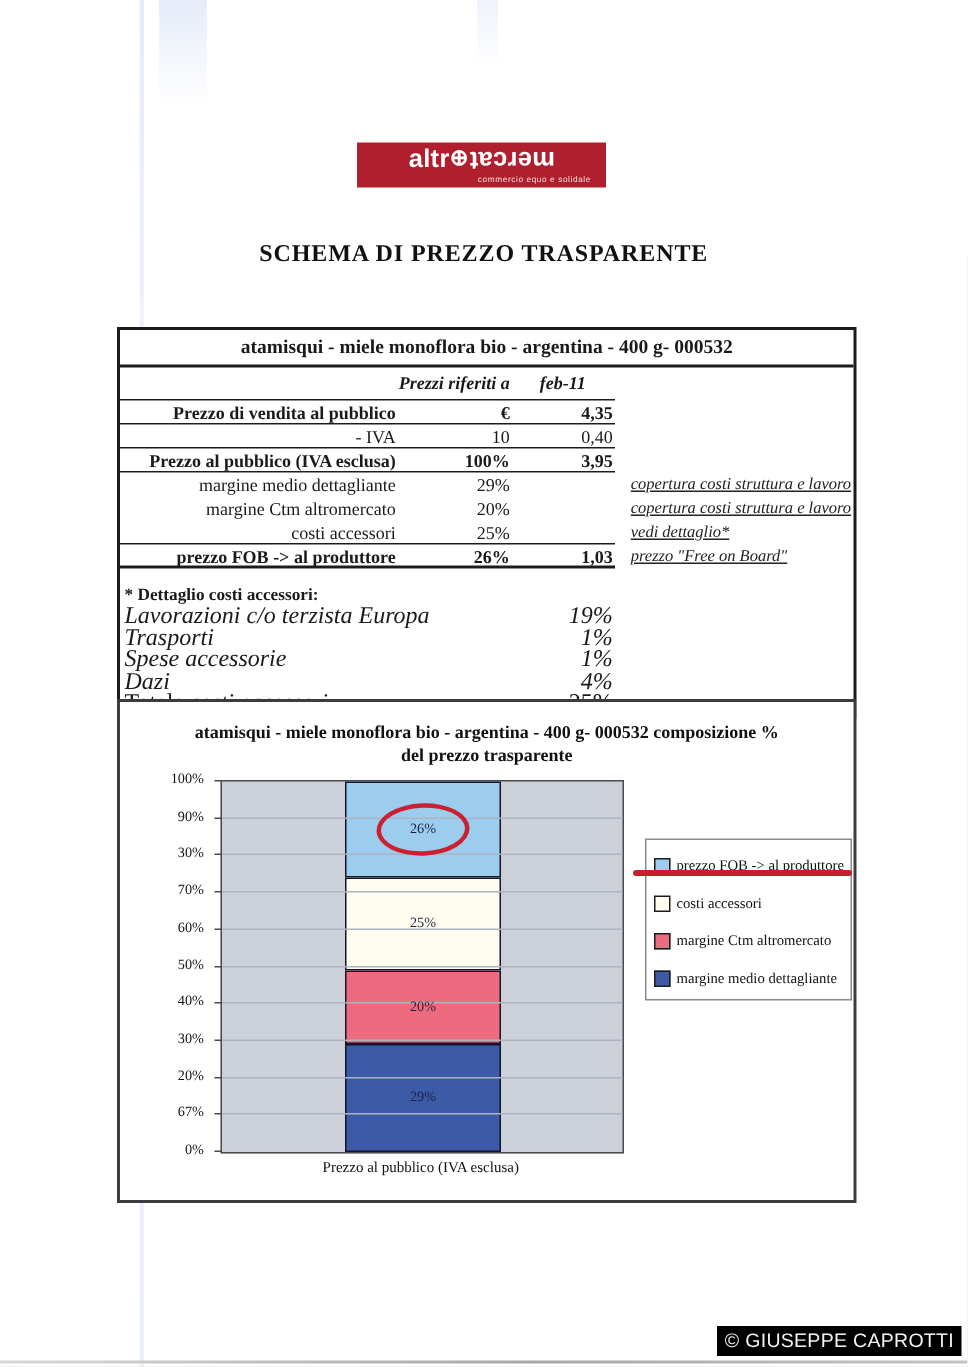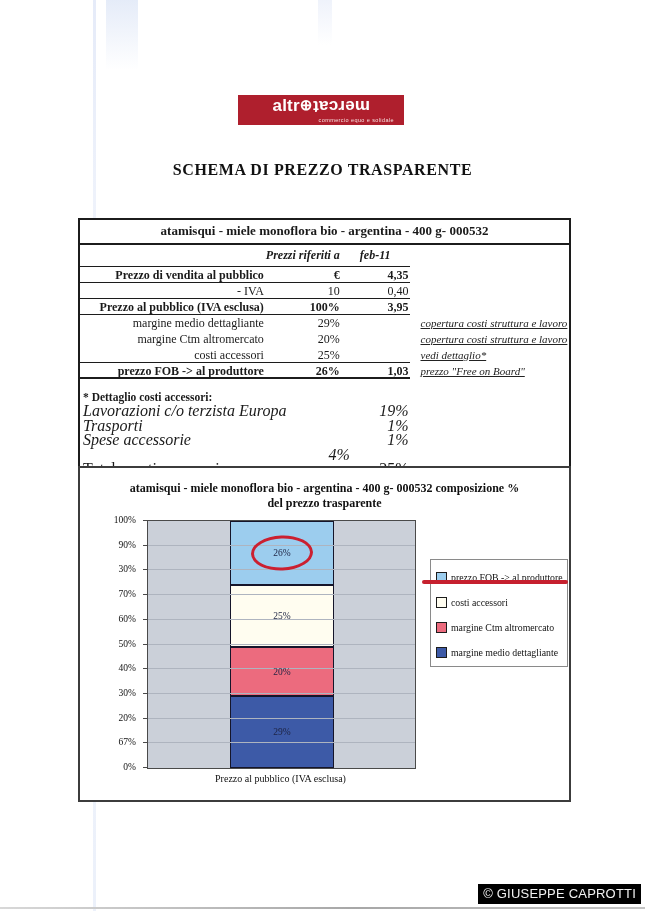--- a/index.html
+++ b/index.html
@@ -168,20 +168,21 @@
           <div class="d-label">Trasporti</div>
           <div class="d-value">1%</div>
           <div></div>
         </div>
         <div class="d-row italic">
           <div class="d-label">Spese accessorie</div>
           <div class="d-value">1%</div>
           <div></div>
         </div>
         <div class="d-row italic">
+          <div class="d-label">Dazi</div>
           <div class="d-value">4%</div>
           <div></div>
         </div>
         <div class="d-row">
           <div class="d-label">Totale costi accessori</div>
           <div class="d-value">25%</div>
           <div></div>
         </div>
       </div>
   </div>

